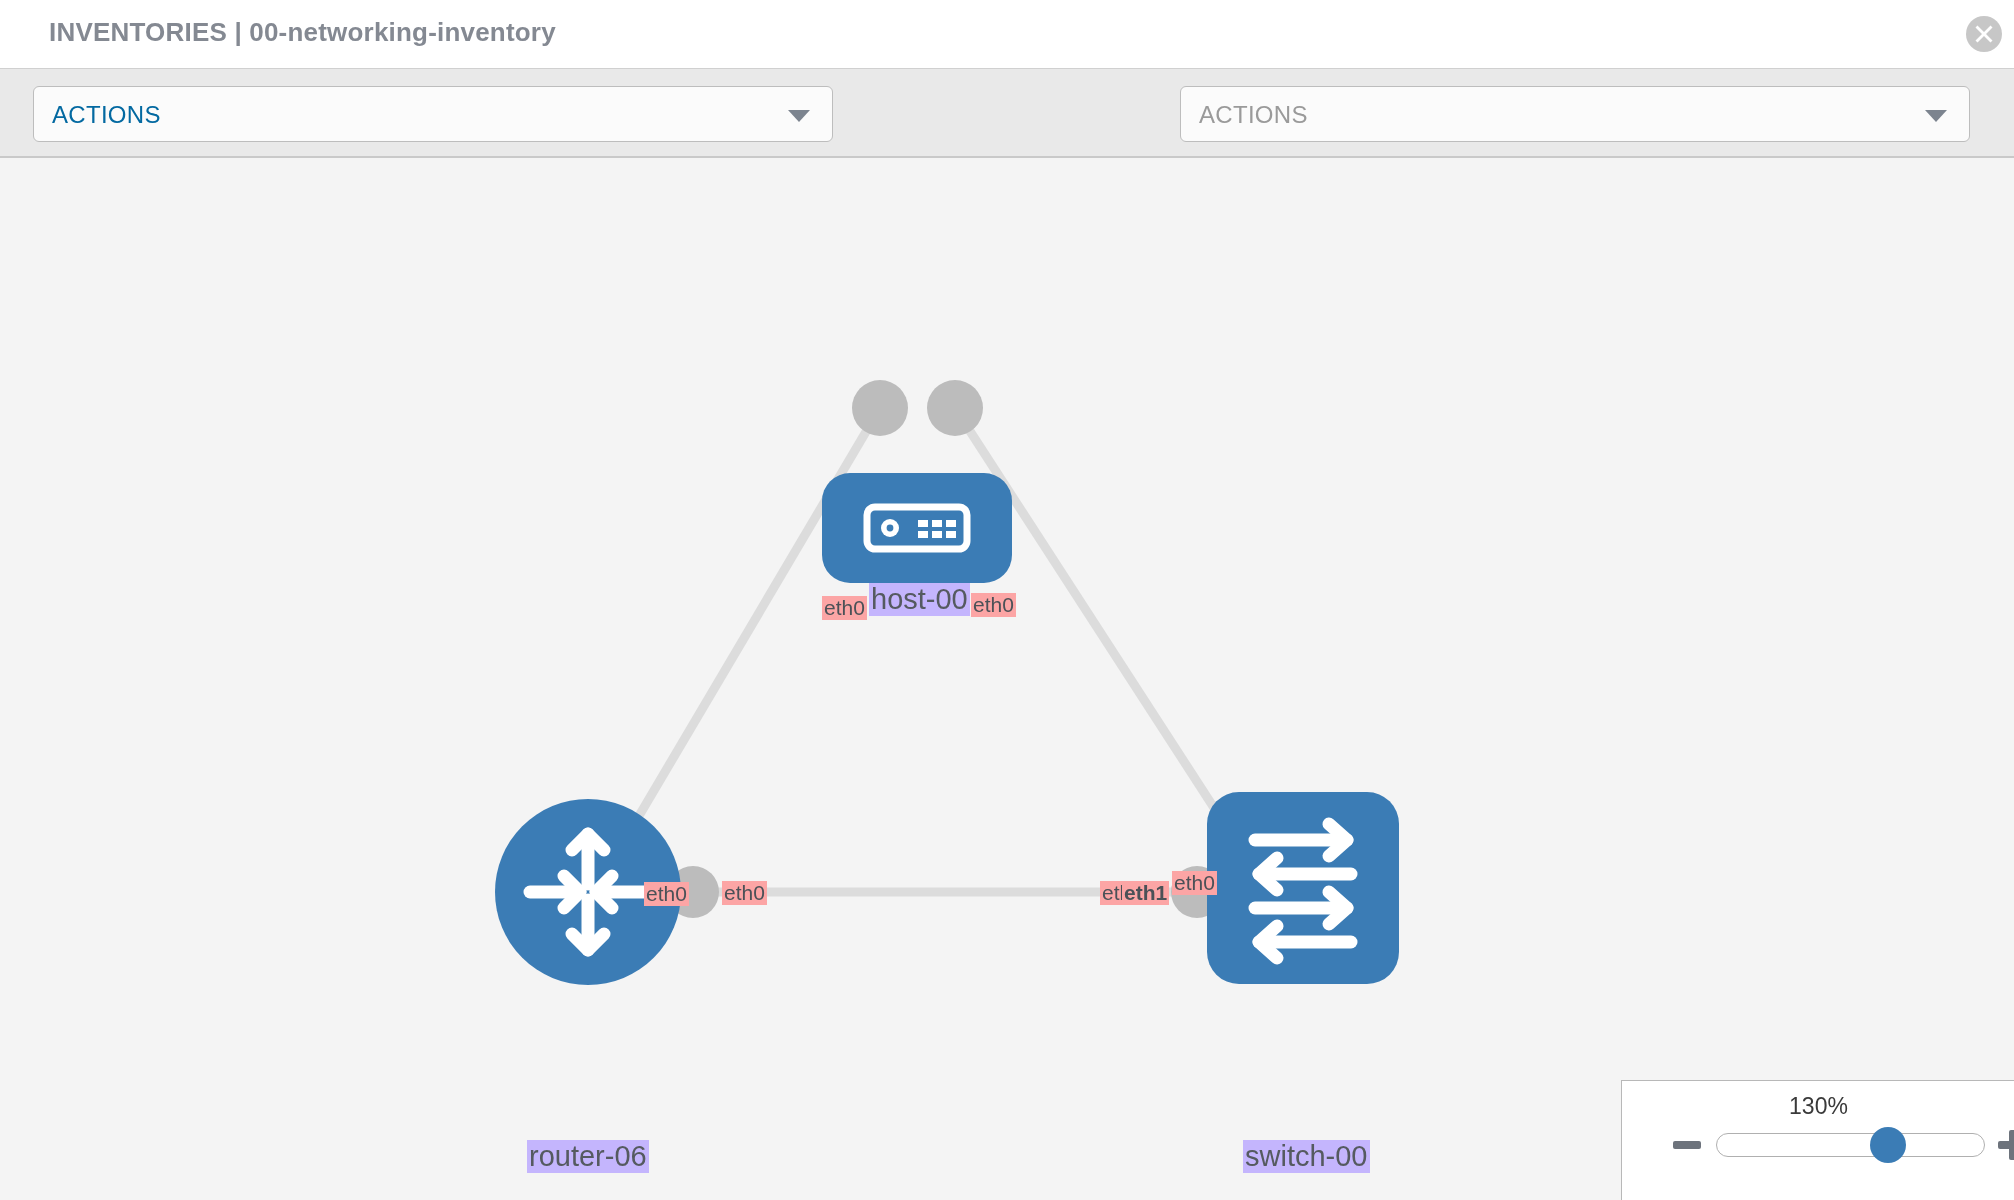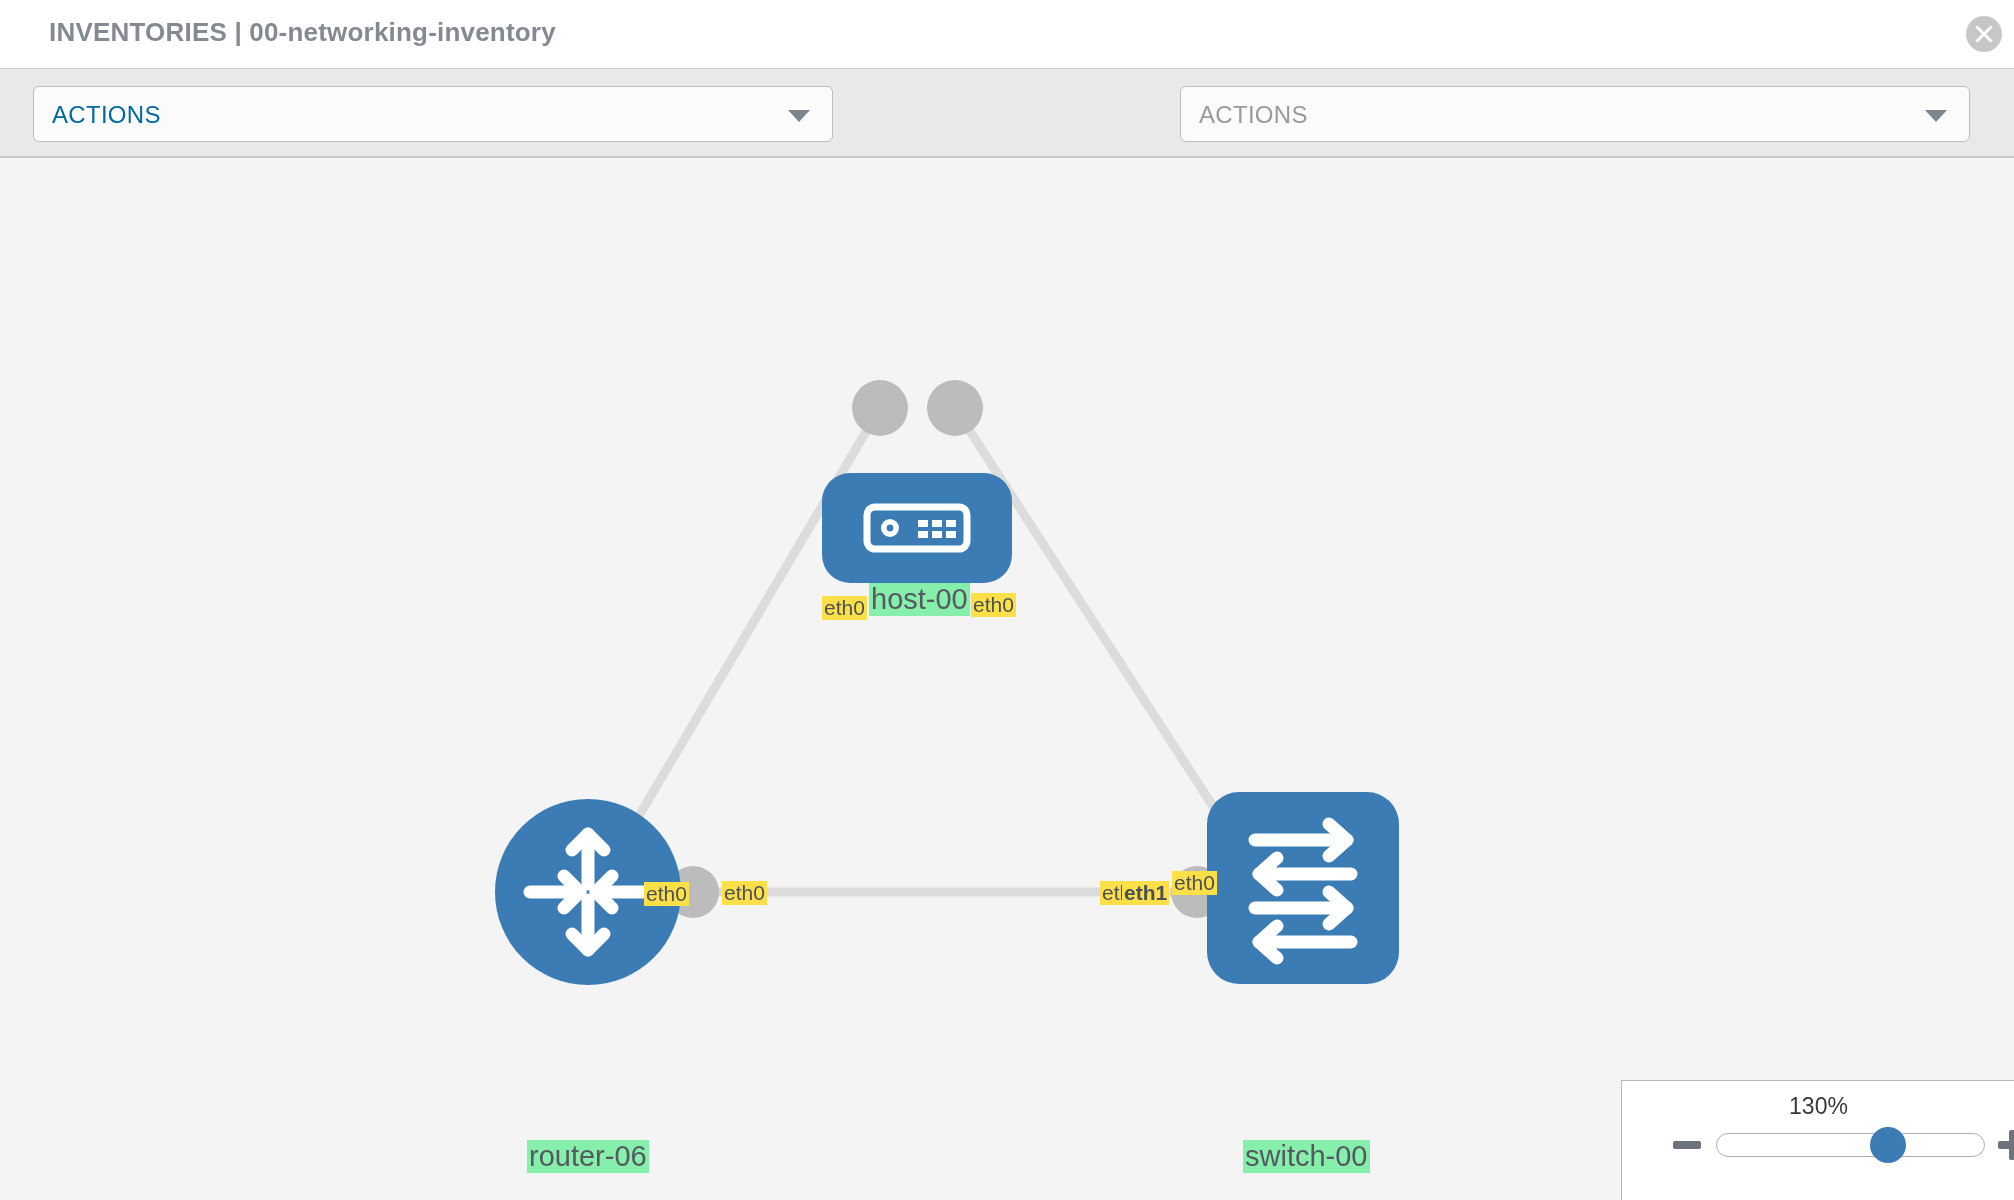--- a/index.html
+++ b/index.html
@@ -134,29 +134,29 @@
     left: 0; top: 0;
     width: 2014px;
     height: 1042px;
   }
 
   
   .node-label {
     position: absolute;
     font-size: 29px;
     color: #555a60;
-    background: #86efac;
+    background: #c4b5fd;
     white-space: nowrap;
     padding: 0 2px;
   }
   .iface-label {
     position: absolute;
     font-size: 21px;
     color: #4b5157;
-    background: #fde047;
+    background: #fca5a5;
     white-space: nowrap;
     padding: 0 2px;
   }
 
   
   .zoom-panel {
     position: absolute;
     left: 1621px;
     top: 1080px;
     width: 445px;

